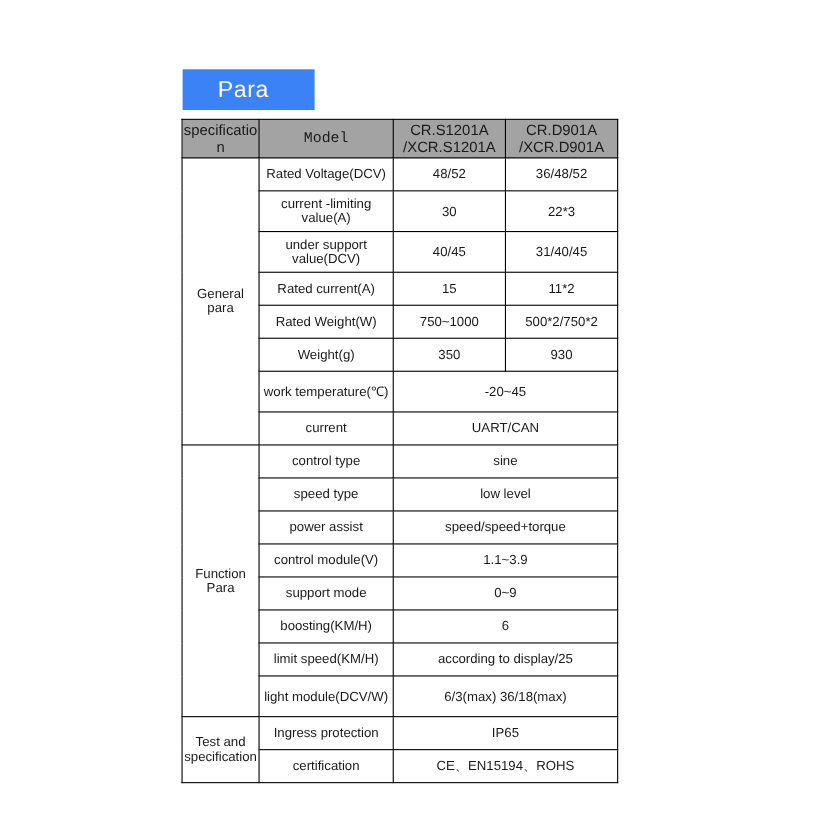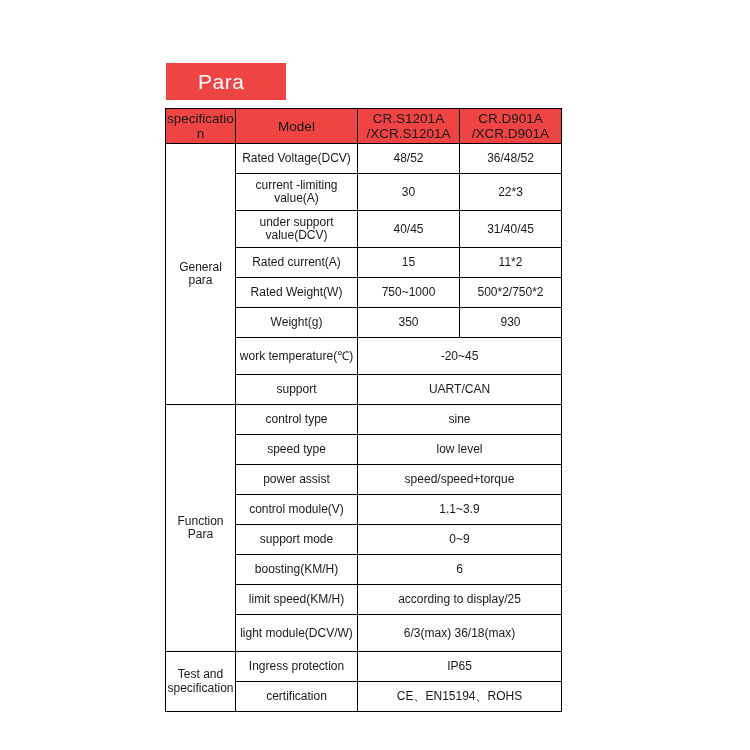--- a/index.html
+++ b/index.html
@@ -15,21 +15,21 @@
     color: #1a1a1a;
     overflow: hidden;
   }
 
   #badge {
     position: absolute;
     left: 166px;
     top: 63px;
     width: 120px;
     height: 37px;
-    background: #ef4444;
+    background: #3b82f6;
     display: flex;
     align-items: center;
     padding-left: 32px;
     box-sizing: border-box;
   }
   #badge .badge-text {
     color: #ffffff;
     font-size: 21px;
     line-height: 1;
     letter-spacing: 0.5px;
@@ -49,31 +49,31 @@
     vertical-align: middle;
     font-weight: normal;
     font-size: 12px;
     line-height: 1.12;
     padding: 2px 1px;
     color: #1a1a1a;
     word-wrap: break-word;
     overflow-wrap: break-word;
   }
   #spec-table thead td {
-    background: #ef4444;
+    background: #a3a3a3;
     font-size: 13.5px;
   }
   .col-a { width: 70px; }
   .col-b { width: 122px; }
   .col-c { width: 102px; }
   .col-d { width: 102px; }
 
   .grp { font-size: 13.5px; }
   .hdr-spec { font-size: 13px; }
-  .hdr-model { font-size: 14.5px; }
+  .hdr-model { font-size: 14.5px; font-family: Liberation Mono, monospace; }
   .val { font-size: 13.5px; margin-top: 32px; }
   .param { font-size: 13.5px; }
   .tall { height: 32px; }
   .short { height: 25px; }
 </style>
 </head>
 <body>
 
 <div id="badge">
   <span class="badge-text">Para</span>
@@ -130,21 +130,21 @@
       <tr>
         <td class="param short">Weight(g)</td>
         <td class="val">350</td>
         <td class="val">930</td>
       </tr>
       <tr>
         <td class="param tall">work temperature(℃)</td>
         <td class="val" colspan="2">-20~45</td>
       </tr>
       <tr>
-        <td class="param short">support</td>
+        <td class="param short">current</td>
         <td class="val" colspan="2">UART/CAN</td>
       </tr>
       <tr>
         <td class="grp" rowspan="8">Function Para</td>
         <td class="param short">control type</td>
         <td class="val" colspan="2">sine</td>
       </tr>
       <tr>
         <td class="param short">speed type</td>
         <td class="val" colspan="2">low level</td>

